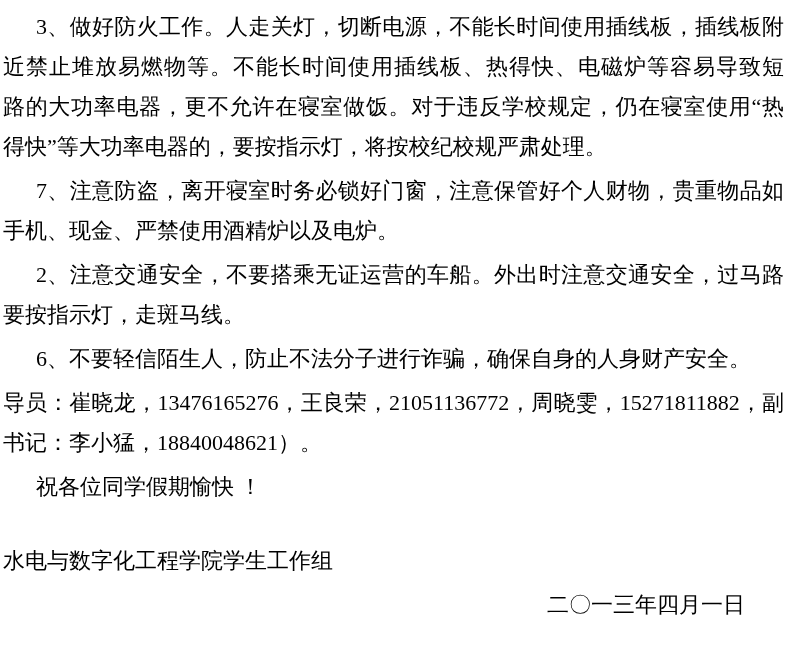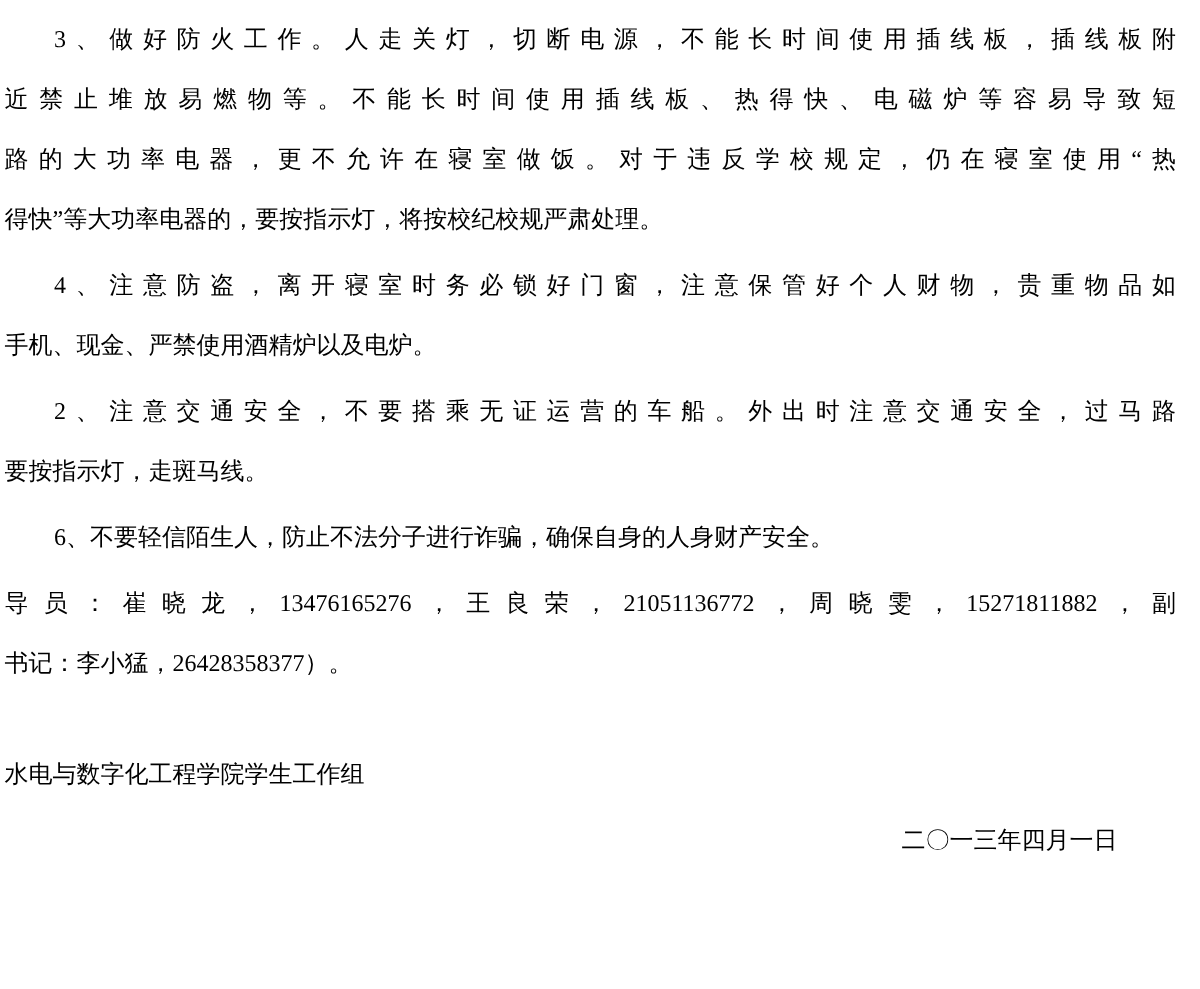--- a/index.html
+++ b/index.html
@@ -9,21 +9,21 @@
   }
   .page {
     position: relative;
     width: 800px;
     height: 659px;
     overflow: hidden;
     box-sizing: border-box;
     background: #ffffff;
     color: #000000;
     font-family: "Liberation Serif", "DejaVu Serif", serif;
-    font-size: 16px;
+    font-size: 22px;
     padding: 7px 16px 0 3px;
   }
   .para {
     margin: 0;
   }
   .para + .para {
     margin-top: 4px;
   }
   .line {
     line-height: 40px;
@@ -59,32 +59,35 @@
 <body>
 
 <div class="page">
   <div class="para">
       <div class="line first">3、做好防火工作。人走关灯，切断电源，不能长时间使用插线板，插线板附</div>
       <div class="line">近禁止堆放易燃物等。不能长时间使用插线板、热得快、电磁炉等容易导致短</div>
       <div class="line">路的大功率电器，更不允许在寝室做饭。对于违反学校规定，仍在寝室使用“热</div>
       <div class="line last">得快”等大功率电器的，要按指示灯，将按校纪校规严肃处理。</div>
     </div>
   <div class="para">
-      <div class="line first">4、注意防盗，离开寝室时务必锁好门窗，注意保管好个人财物，贵重物品如</div>
+      <div class="line first">7、注意防盗，离开寝室时务必锁好门窗，注意保管好个人财物，贵重物品如</div>
       <div class="line last">手机、现金、严禁使用酒精炉以及电炉。</div>
     </div>
   <div class="para">
       <div class="line first">2、注意交通安全，不要搭乘无证运营的车船。外出时注意交通安全，过马路</div>
       <div class="line last">要按指示灯，走斑马线。</div>
     </div>
   <div class="para">
       <div class="line first last">6、不要轻信陌生人，防止不法分子进行诈骗，确保自身的人身财产安全。</div>
     </div>
   <div class="para">
       <div class="line">导员：崔晓龙，13476165276，王良荣，21051136772，周晓雯，15271811882，副</div>
-      <div class="line last">书记：李小猛，26428358377）。</div>
+      <div class="line last">书记：李小猛，18840048621）。</div>
+    </div>
+  <div class="para para-wish">
+      <div class="line first last">祝各位同学假期愉快 ！</div>
     </div>
 
   <div class="closing-block">
     <div class="sig-line">水电与数字化工程学院学生工作组</div>
     <div class="date-line">二〇一三年四月一日</div>
   </div>
 </div>
 
 </body></html>

